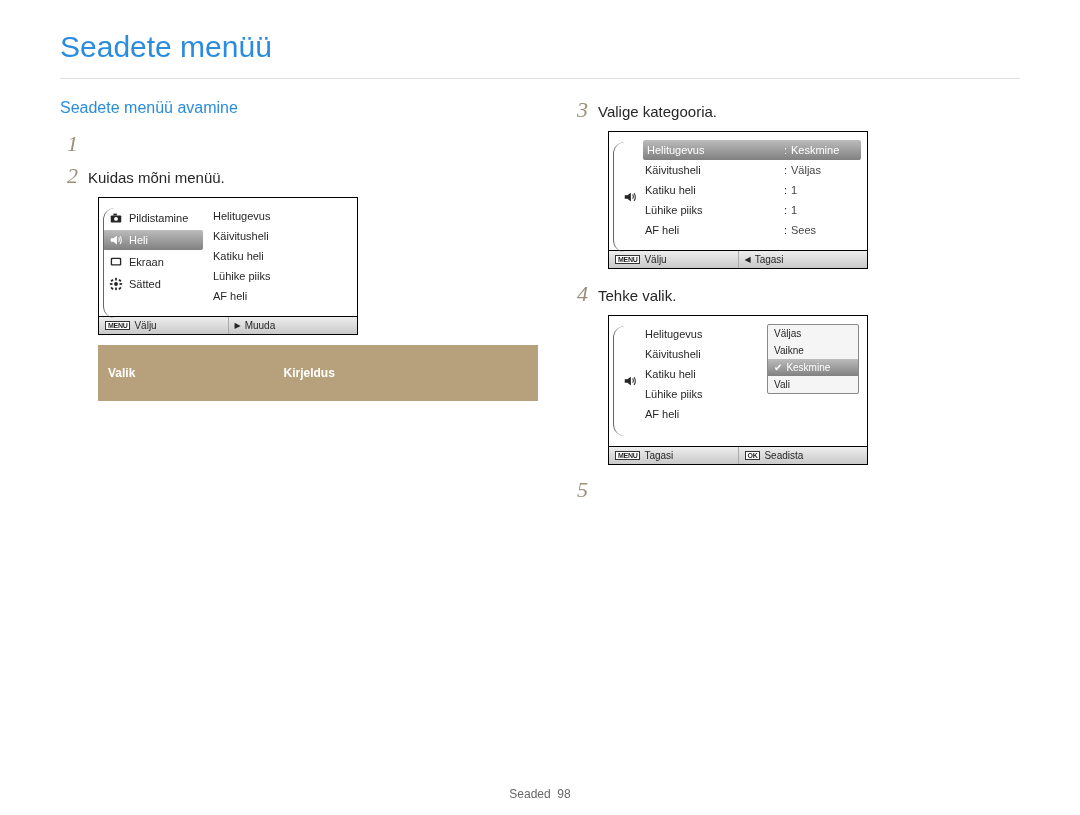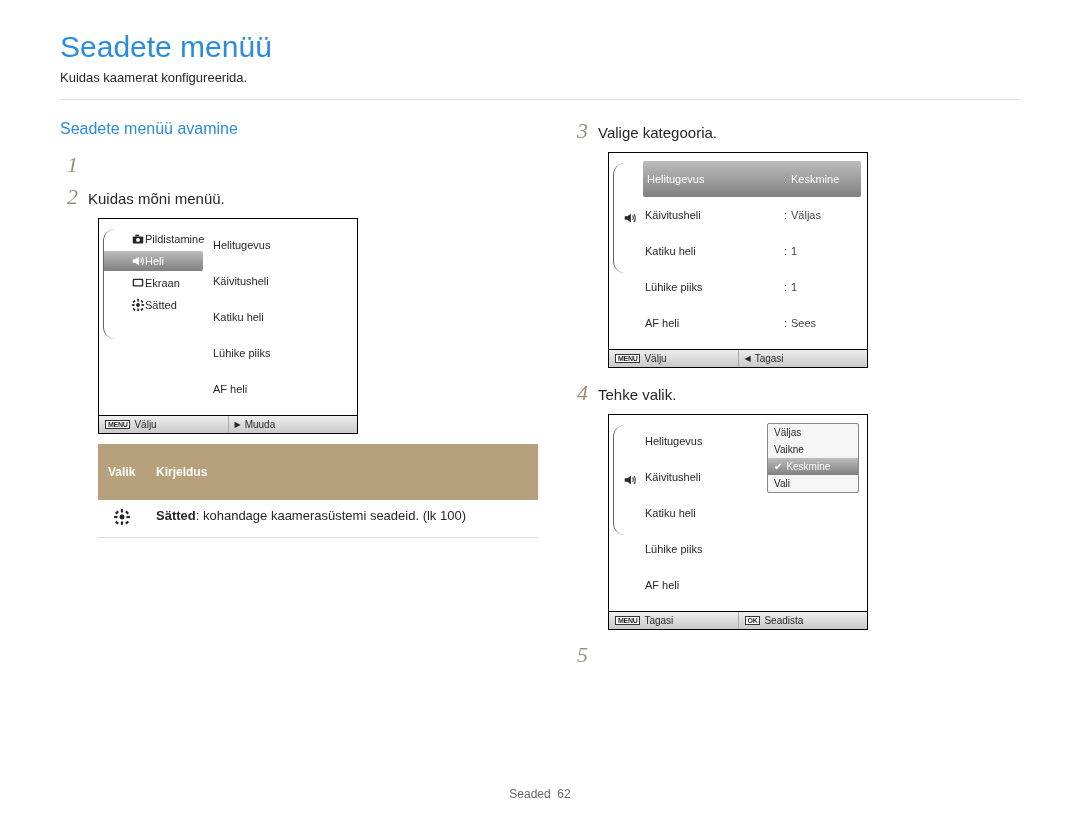--- a/index.html
+++ b/index.html
@@ -103,38 +103,39 @@
     left: 4px;
     top: 4px;
     width: 12px;
     height: 110px;
     border-left: 1px solid #666;
     border-radius: 20px 0 0 20px;
   }
   .screen .sb-item {
     display: flex;
     align-items: center;
-    padding: 2px 4px 2px 28px;
+    gap: 6px;
+    padding: 2px 4px 2px 6px;
     margin: 2px 4px;
     border-radius: 2px;
     height: 20px;
   }
   .screen .sb-item.selected {
     background: linear-gradient(#bcbcbc, #808080);
     color: #fff;
   }
   .screen .right {
     flex: 1;
     padding: 2px 6px 2px 4px;
   }
   .screen .r-item {
     padding: 2px 0 2px 2px;
     display: flex;
     gap: 4px;
-    height: 36px;
+    height: 20px;
     align-items: center;
   }
   .screen .r-item .rlabel { flex: 1; }
   .screen .r-item.selected {
     background: linear-gradient(#bcbcbc, #808080);
     color: #fff;
     border-radius: 2px;
     padding-left: 4px;
   }
   .screen .r-item .rval {
@@ -267,21 +268,20 @@
           <rect x="11.5" y="11.5" width="2" height="3" transform="rotate(45 12.5 13)"></rect>
           <rect x="11.5" y="2.5" width="2" height="3" transform="rotate(-45 12.5 4)"></rect>
           <rect x="2.5" y="11.5" width="2" height="3" transform="rotate(-45 3.5 13)"></rect>
         </g>
       </g>
   </defs>
 </svg>
 
 <div class="page">
   <h1>Seadete menüü</h1>
-  <p class="intro">Kuidas kaamerat konfigureerida.</p>
   <hr class="rule">
 
   <div class="cols">
 
     <div class="col">
       <h2>Seadete menüü avamine</h2>
 
       <div class="step">
         <span class="num">1</span>
       </div>
@@ -351,28 +351,20 @@
       </div>
 
       <table class="opts">
         <thead>
           <tr>
             <th>Valik</th>
             <th>Kirjeldus</th>
           </tr>
         </thead>
         <tbody id="tbody-opts">
-            <tr>
-              <td class="iconcell"><span class="ic big">
-                  <svg viewBox="0 0 16 16">
-                    <use href="#i-gear"></use>
-                  </svg>
-                </span></td>
-              <td><span class="bold">Sätted</span><span>: kohandage kaamerasüstemi seadeid. (lk 100)</span></td>
-            </tr>
           </tbody>
       </table>
     </div>
 
     <div class="col">
       <div class="step">
         <span class="num">3</span>
         <span>Valige kategooria.</span>
       </div>
 
@@ -481,14 +473,14 @@
       </div>
 
       <div class="step">
         <span class="num">5</span>
       </div>
     </div>
   </div>
 </div>
 
 <div class="footer-page">
-  <span>Seaded</span>&nbsp;&nbsp;<span>62</span>
+  <span>Seaded</span>&nbsp;&nbsp;<span>98</span>
 </div>
 
 </body></html>

